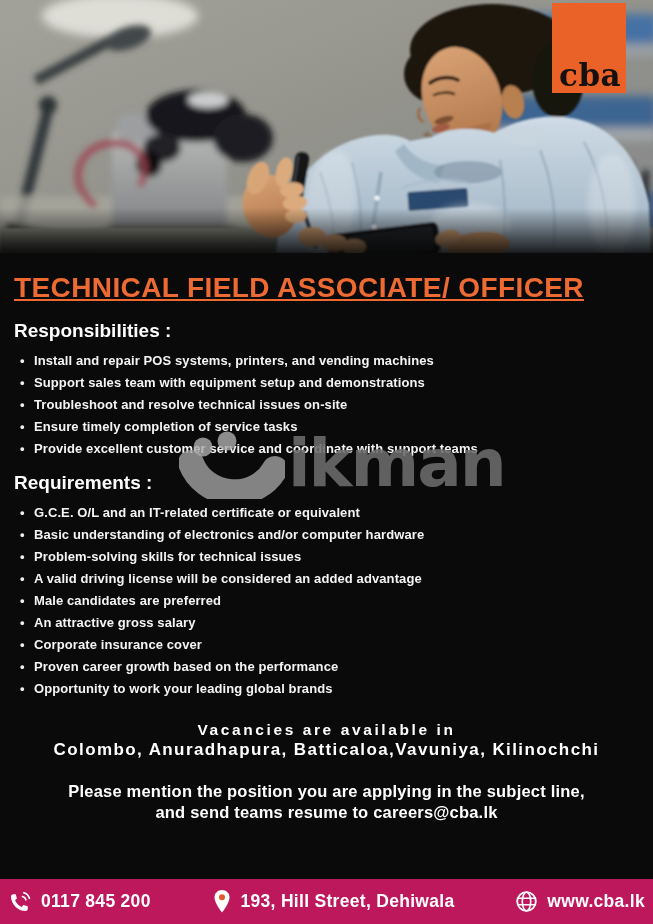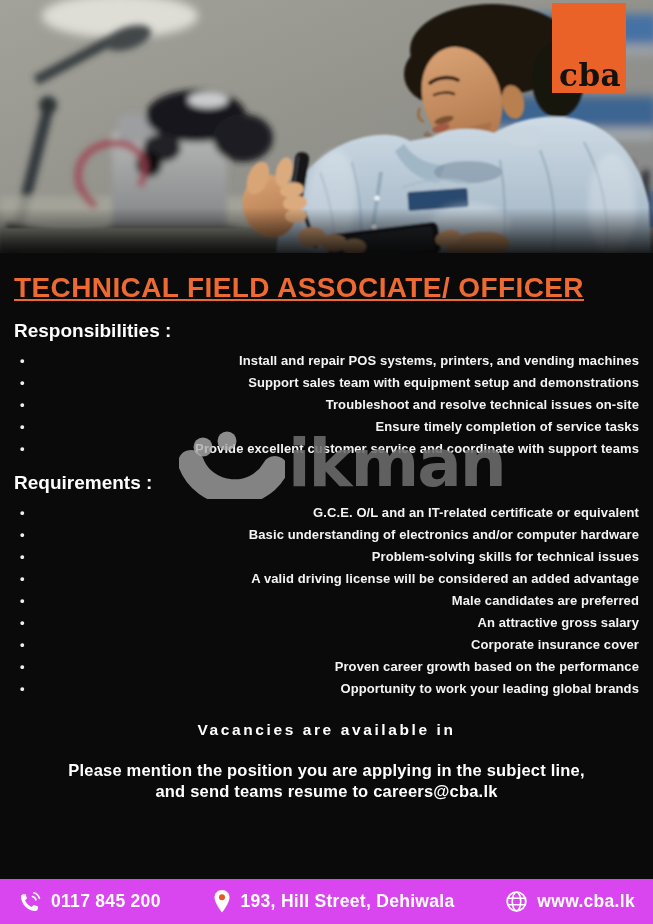--- a/index.html
+++ b/index.html
@@ -25,33 +25,33 @@
   .job-title{
     margin:20px 0 0;font-size:28px;font-weight:bold;letter-spacing:.4px;
     color:#ED6A32;line-height:1.1;white-space:nowrap;text-decoration:underline;
   }
   .section h2{
     margin:17px 0 11px;font-size:19px;font-weight:bold;color:#fdfdfd;line-height:1.1;
   }
   .section ul{list-style:none;margin:0;padding:0;}
   .section li{
     position:relative;padding-left:20px;margin:0 0 7px;
-    font-size:13px;font-weight:bold;color:#f4f4f4;line-height:15px;letter-spacing:.1px;text-align:right;
+    font-size:13px;font-weight:bold;color:#f4f4f4;line-height:15px;letter-spacing:.1px;
   }
   .section li::before{content:"•";position:absolute;left:6px;top:0;font-size:13px;color:#eee;}
   .vacancies{margin-top:24px;text-align:center;font-weight:bold;}
   .vacancies .line1{font-size:15.5px;letter-spacing:2.6px;line-height:19px;}
   .vacancies .line2{font-size:17px;letter-spacing:1.4px;line-height:20px;margin-top:1px;}
   .apply{margin-top:21px;text-align:center;font-weight:bold;}
   .apply .line1,.apply .line2{font-size:16.5px;line-height:21px;letter-spacing:.2px;}
   
   .footer{
-    position:absolute;left:0;right:0;bottom:0;height:45px;background:#d946ef;
+    position:absolute;left:0;right:0;bottom:0;height:45px;background:#be185d;
     display:flex;align-items:center;justify-content:space-between;
-    padding:0 18px;box-sizing:border-box;z-index:2;
+    padding:0 8px;box-sizing:border-box;z-index:2;
   }
   .footer .f-item{display:flex;align-items:center;gap:9px;}
   .footer .f-text{font-size:17.5px;font-weight:bold;color:#fff;letter-spacing:.3px;}
   .footer svg{display:block;}
   
   .watermark{
     position:absolute;top:431px;left:179px;z-index:5;pointer-events:none;
     display:flex;align-items:center;gap:3px;
   }
   .watermark .wm-text{
@@ -252,20 +252,21 @@
 
       <li>An attractive gross salary</li>
           <li>Corporate insurance cover</li>
           <li>Proven career growth based on the performance</li>
           <li>Opportunity to work your leading global brands</li>
         </ul>
     </div>
 
     <div class="vacancies">
       <div class="line1">Vacancies are available in</div>
+      <div class="line2">Colombo, Anuradhapura, Batticaloa,Vavuniya, Kilinochchi</div>
     </div>
 
     <div class="apply">
       <div class="line1">Please mention the position you are applying in the subject line,</div>
       <div class="line2">and send teams resume to careers@cba.lk</div>
     </div>
   </div>
 
   <div class="watermark">
     <svg width="106" height="68" viewBox="0 0 106 68" aria-hidden="true">

